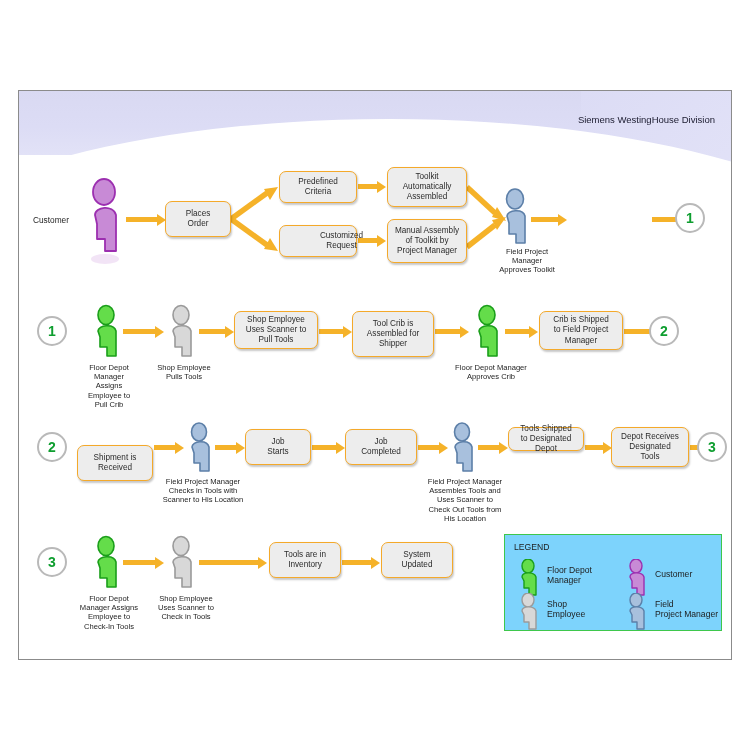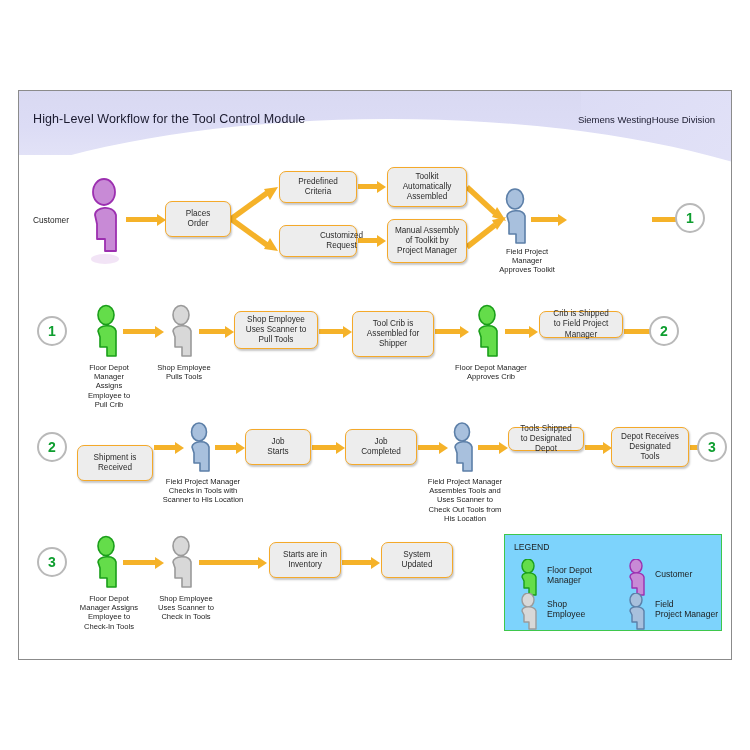--- a/index.html
+++ b/index.html
@@ -137,21 +137,20 @@
 </style>
 </head>
 <body>
 
 <div id="canvas">
 
   <div class="header-right-fill"></div>
   <div class="header-band"></div>
   <div style="position:absolute;right:0;top:0;width:150px;height:185px;background:linear-gradient(135deg,#dcdcf5 0%,#e4e4f8 100%);z-index:0;"></div>
   <div class="header-curve"></div>
-  <div class="header-title">High-Level Workflow for the Tool Control Module</div>
   <div class="header-sub">Siemens WestingHouse Division</div>
 
   <div class="cap-left" style="left:14px; top:124px;">Customer</div>
 
   <div class="person" style="left:66px; top:88px;">
     <svg width="40" height="88" viewBox="0 0 40 88">
       <ellipse cx="19" cy="13" rx="11" ry="13" fill="#c88ad6" stroke="#9c2fb0" stroke-width="1.8"></ellipse>
       <path d="M10 36 C10 28 28 25 31 36 L31 72 L20 72 L20 60 L12 60 L12 45 Z" fill="#c88ad6" stroke="#9c2fb0" stroke-width="1.8" stroke-linejoin="round"></path>
       <ellipse cx="20" cy="80" rx="14" ry="5" fill="#e7cdef" opacity=".55"></ellipse>
     </svg>
@@ -276,21 +275,21 @@
     <svg width="34" height="56" viewBox="0 0 34 56">
       <ellipse cx="16" cy="9" rx="8" ry="9.5" fill="#64dd4a" stroke="#1a9e1a" stroke-width="1.6"></ellipse>
       <path d="M8 25 C8 19 24 17 26 25 L26 50 L17 50 L17 41 L10 41 L10 31 Z" fill="#64dd4a" stroke="#1a9e1a" stroke-width="1.6" stroke-linejoin="round"></path>
     </svg>
   </div>
   <div class="cap" style="left:424px; top:272px; width:96px; white-space:pre-line;">Floor Depot Manager
 Approves Crib</div>
 
   <div class="arrow-h" style="left:486px; top:238px; width:25px;"></div>
 
-  <div class="node" style="left:520px; top:220px; width:84px; height:27px;">
+  <div class="node" style="left:520px; top:220px; width:84px; height:39px;">
     <span style="white-space:pre-line;">Crib is Shipped
 to Field Project
 Manager</span>
   </div>
 
   <div class="arrow-h" style="left:605px; top:238px; width:30px;"></div>
   <div class="conn" style="left:630px; top:225px;">2</div>
 
   <div class="conn" style="left:18px; top:341px;">2</div>
 
@@ -379,21 +378,21 @@
       <path d="M8 25 C8 19 24 17 26 25 L26 50 L17 50 L17 41 L10 41 L10 31 Z" fill="#d8d8d8" stroke="#9a9a9a" stroke-width="1.6" stroke-linejoin="round"></path>
     </svg>
   </div>
   <div class="cap" style="left:122px; top:503px; width:90px; white-space:pre-line;">Shop Employee
 Uses Scanner to
 Check in Tools</div>
 
   <div class="arrow-h" style="left:180px; top:469px; width:60px;"></div>
 
   <div class="node" style="left:250px; top:451px; width:72px; height:36px;">
-    <span style="white-space:pre-line;">Starts are in
+    <span style="white-space:pre-line;">Tools are in
 Inventory</span>
   </div>
 
   <div class="arrow-h" style="left:323px; top:469px; width:30px;"></div>
 
   <div class="node" style="left:362px; top:451px; width:72px; height:36px;">
     <span style="white-space:pre-line;">System
 Updated</span>
   </div>
 

